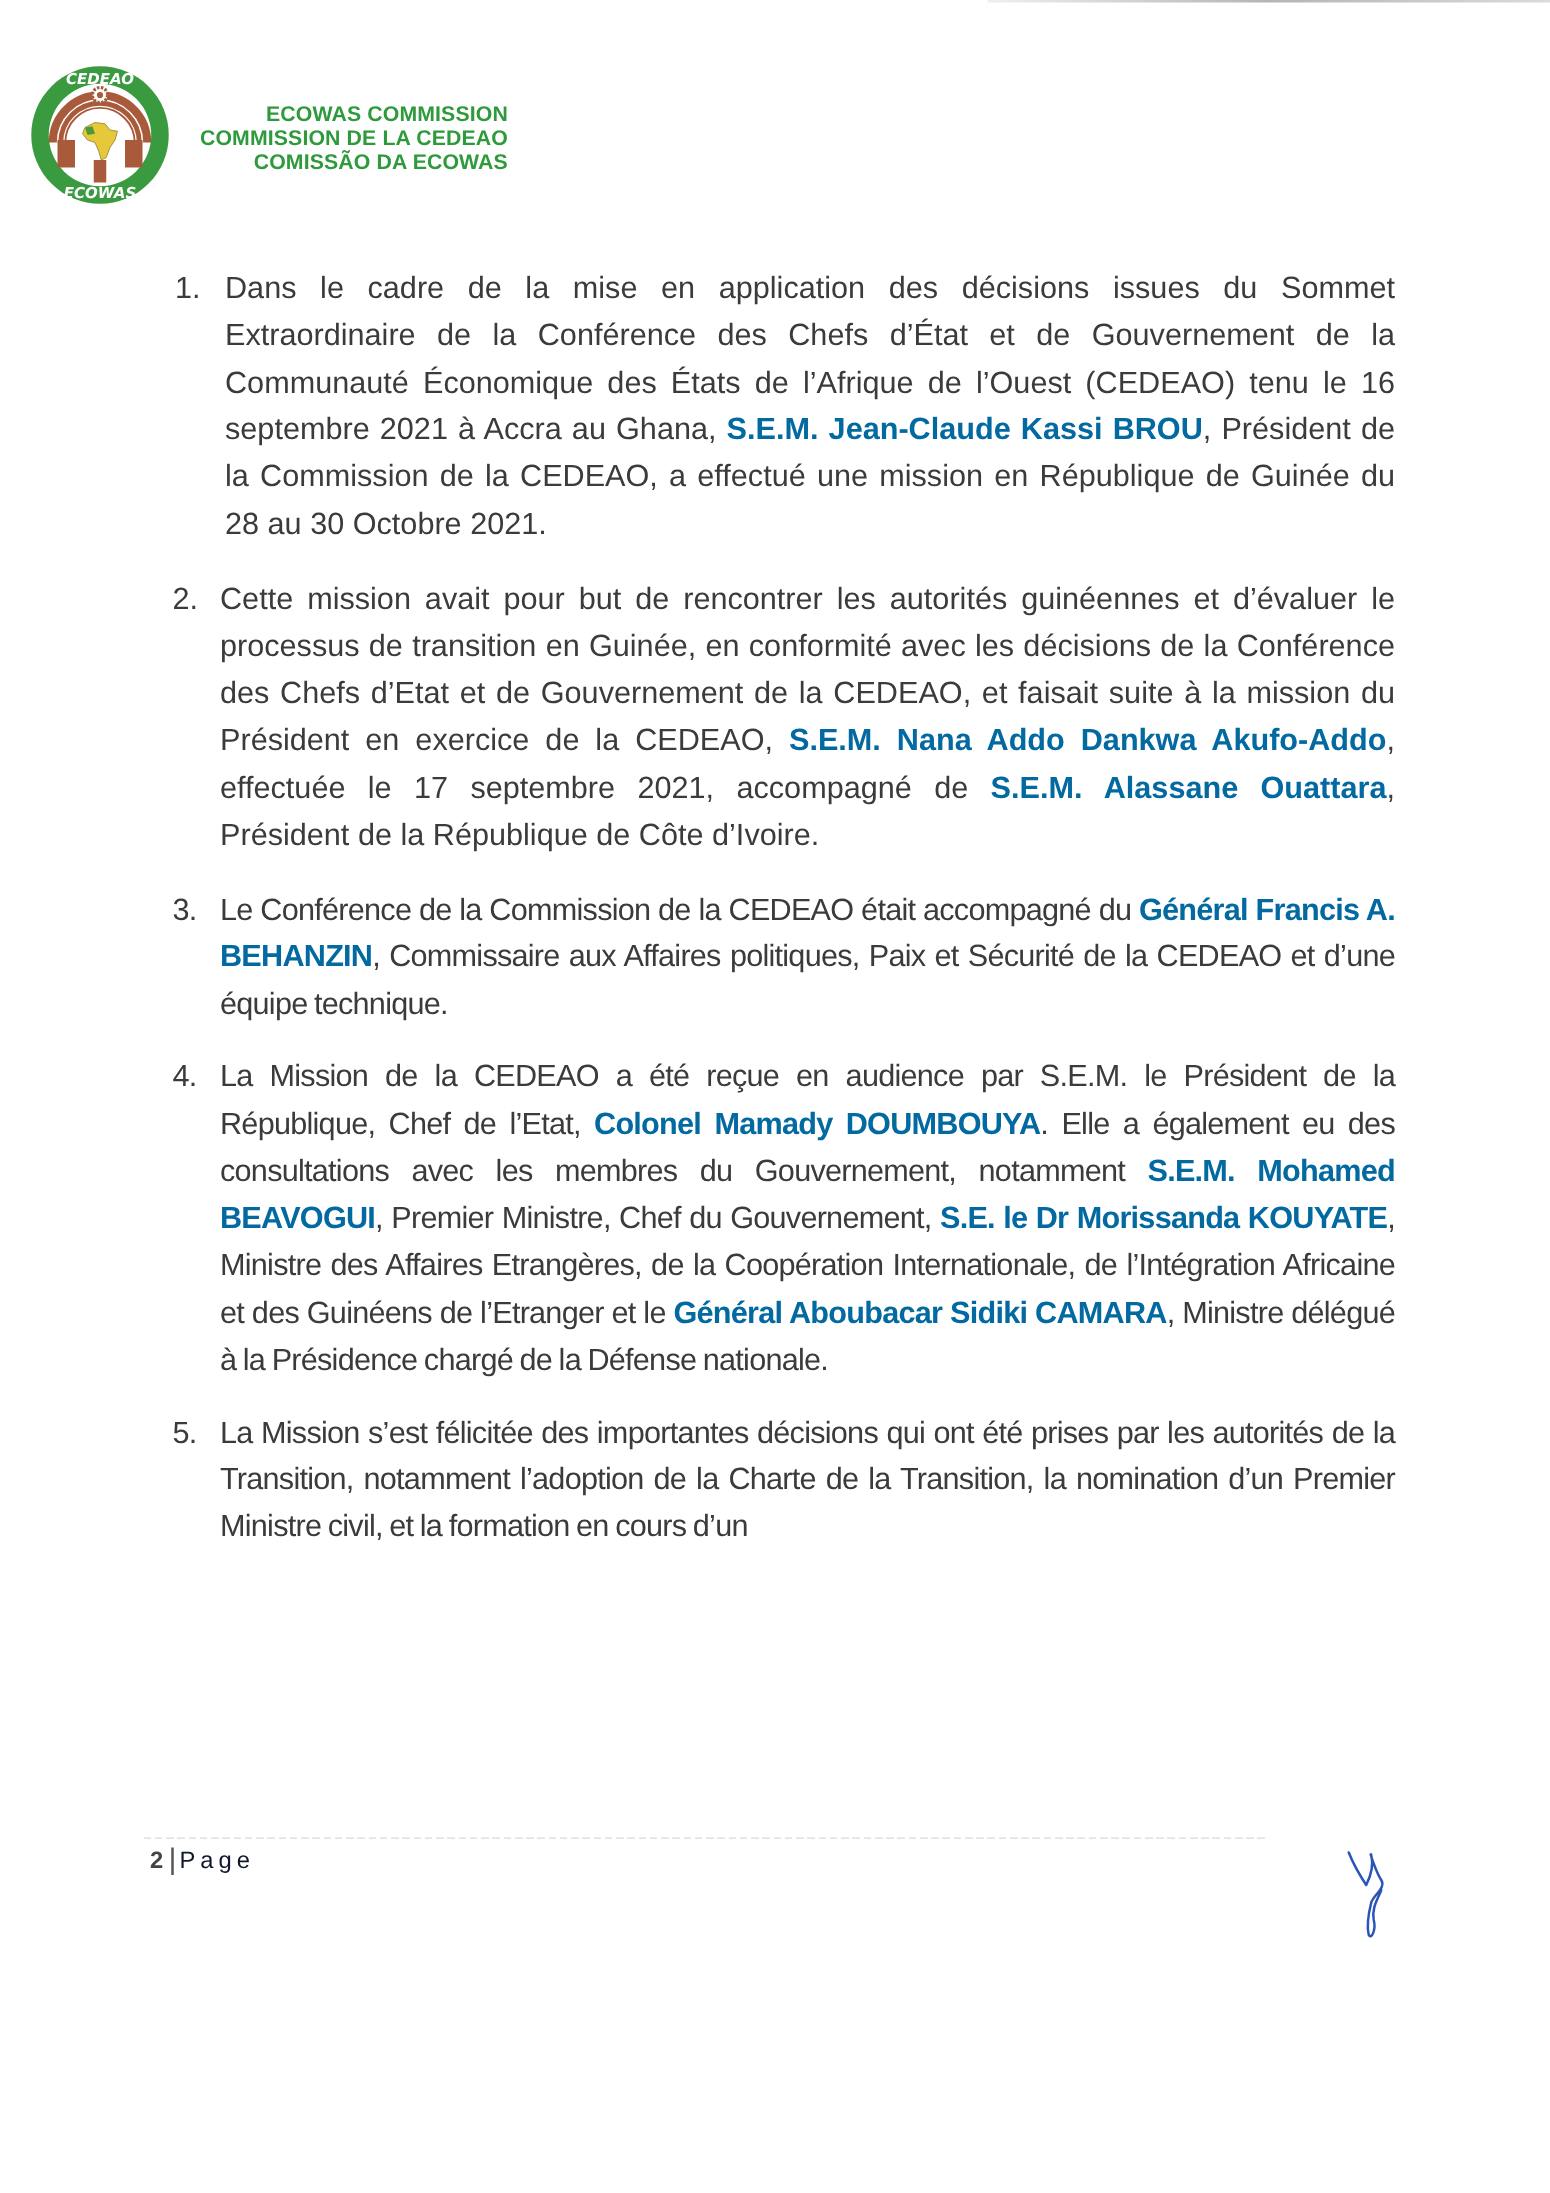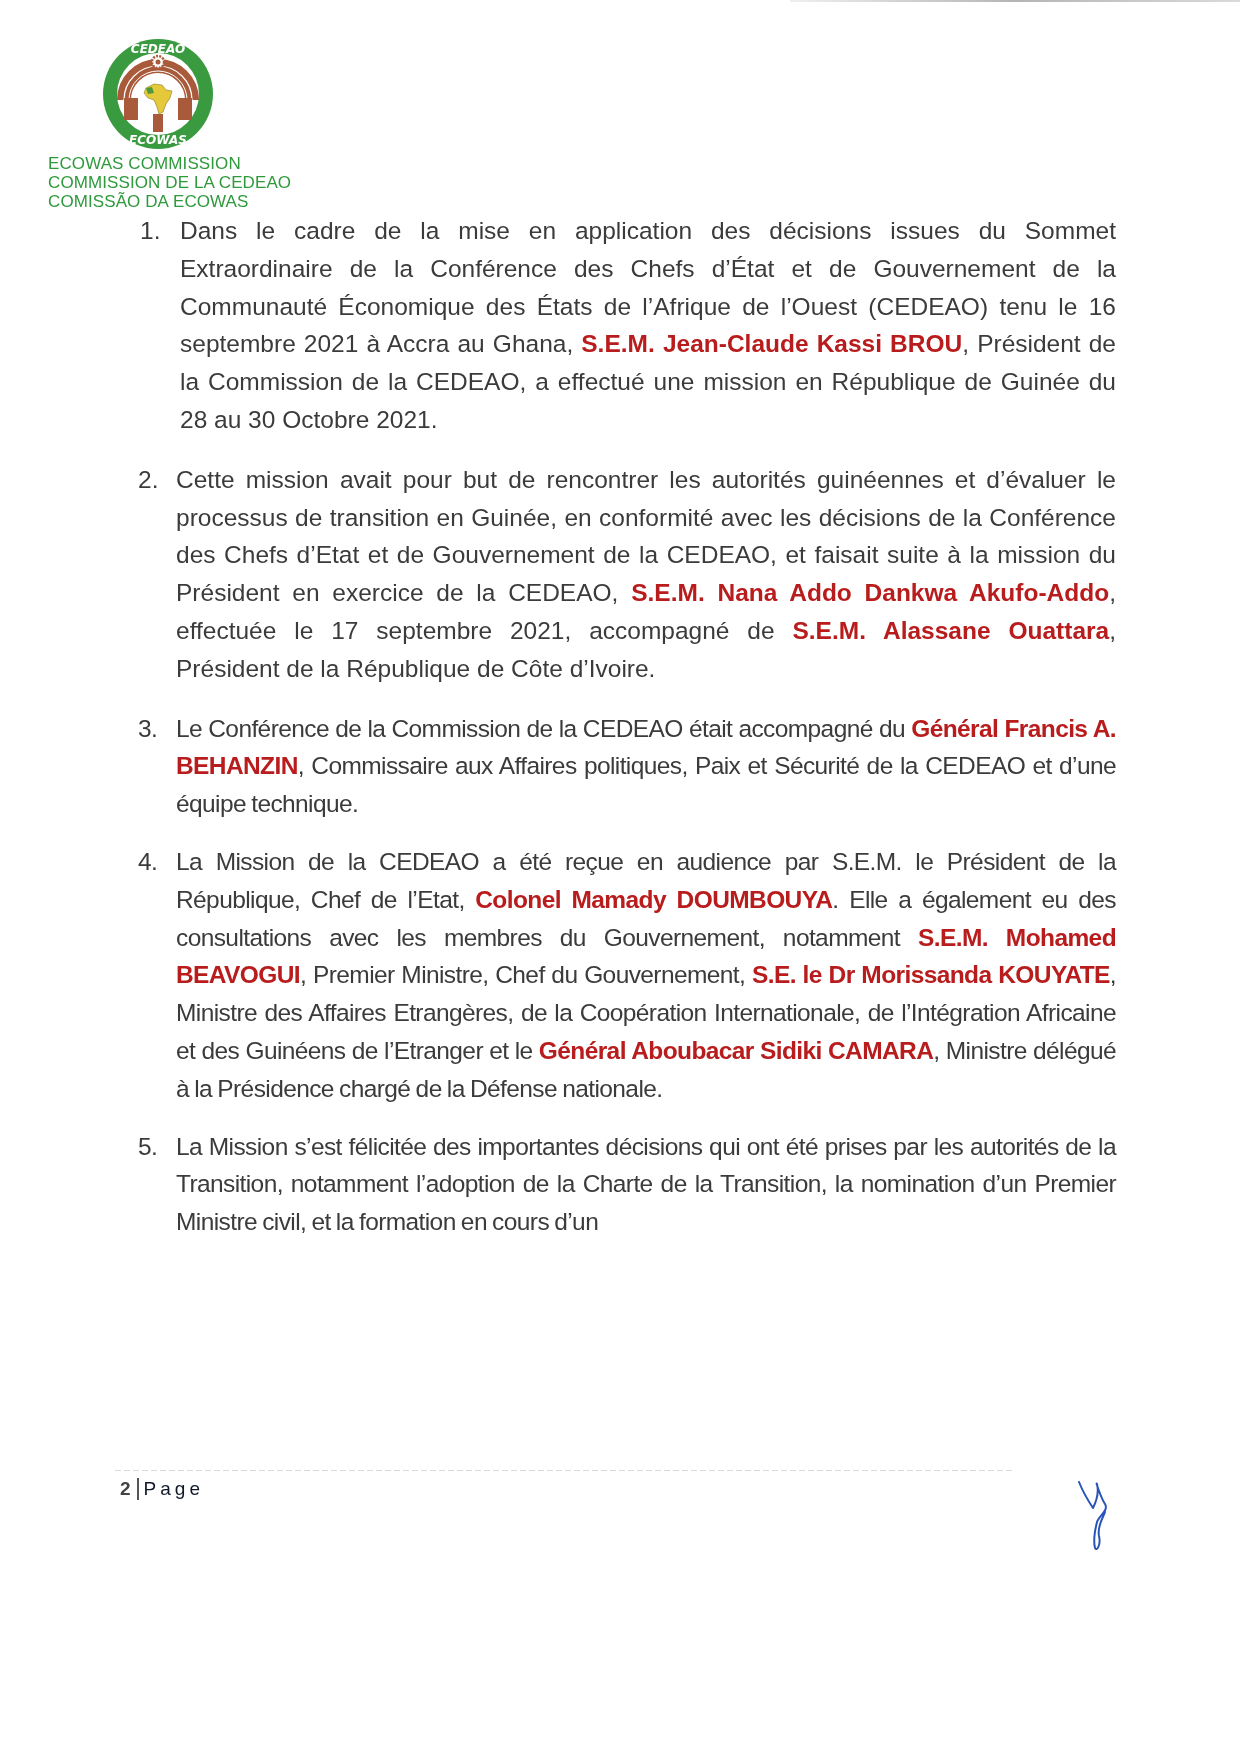--- a/index.html
+++ b/index.html
@@ -19,40 +19,40 @@
       position: absolute;
       top: 0;
       left: 790px;
       width: 450px;
       height: 2px;
       background: linear-gradient(to right, rgba(150,150,150,0.15), rgba(120,120,120,0.55), rgba(150,150,150,0.35));
     }
     
     .header {
       position: absolute;
-      top: 38px;
+      top: 52px;
       left: 24px;
       display: flex;
       align-items: center;
-      flex-direction: column;
     }
     .logo {
       width: 112px;
       height: 112px;
       display: block;
     }
     .org-names {
       margin-left: 24px;
       margin-top: 4px;
       color: #2e9a3c;
       font-family: "Liberation Sans", "DejaVu Sans", sans-serif;
-      font-weight: normal;
+      font-weight: bold;
       font-size: 17px;
       line-height: 19px;
       letter-spacing: 0.1px;
+      text-align: right;
     }
     .org-line { display: block; }
 
     
     .content {
       position: absolute;
       top: 212px;
       left: 128px;
       width: 988px;
     }
@@ -66,21 +66,21 @@
       color: #3b3b3b;
     }
     .para .num {
       position: absolute;
       left: 10px;
       top: 0;
       width: 36px;
     }
     .para.p1 .num { left: 12px; }
     .para.p1 { padding-left: 52px; }
-    .para b { font-weight: bold; color: #b91c1c; margin-top: 16px; }
+    .para b { font-weight: bold; color: #0369a1; margin-top: 16px; }
     .para.condensed { letter-spacing: -0.6px; word-spacing: -1px; }
     .para.p1, .para.p2 { margin-bottom: 22px; }
     .para.p3 { margin-bottom: 20px; }
     .para.p4 { margin-bottom: 20px; }
 
     
     .footer-rule {
       position: absolute;
       top: 1470px;
       left: 115px;

